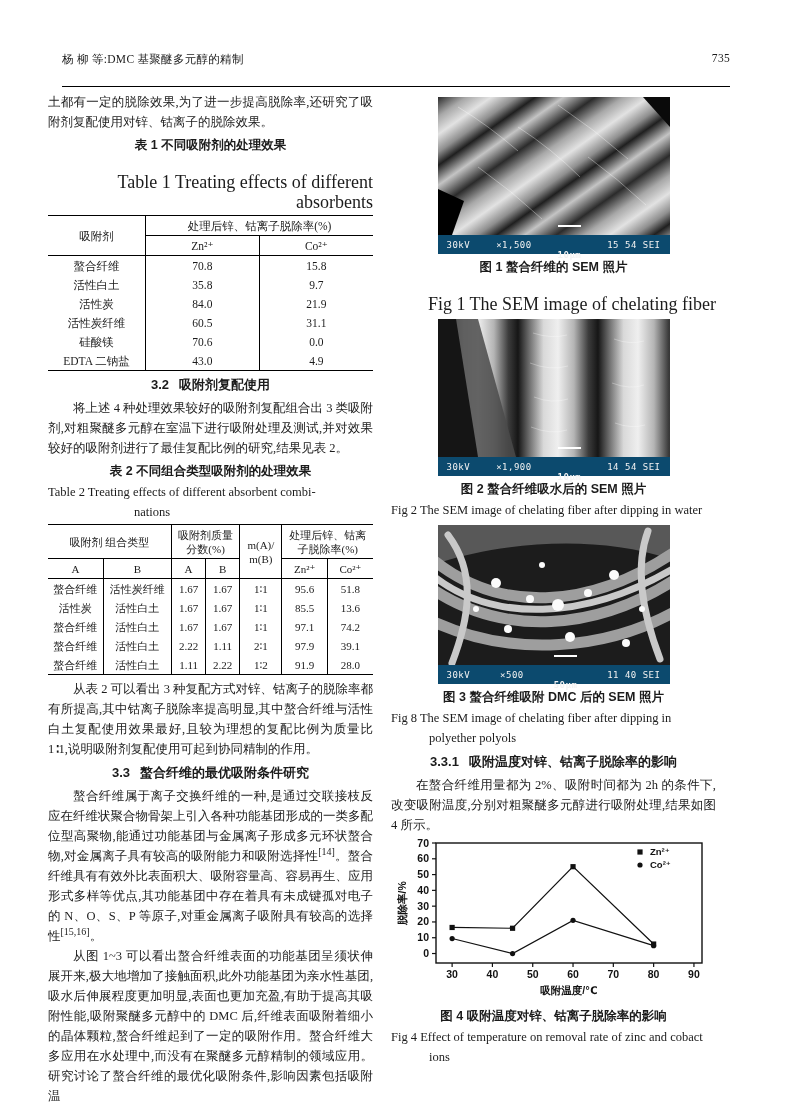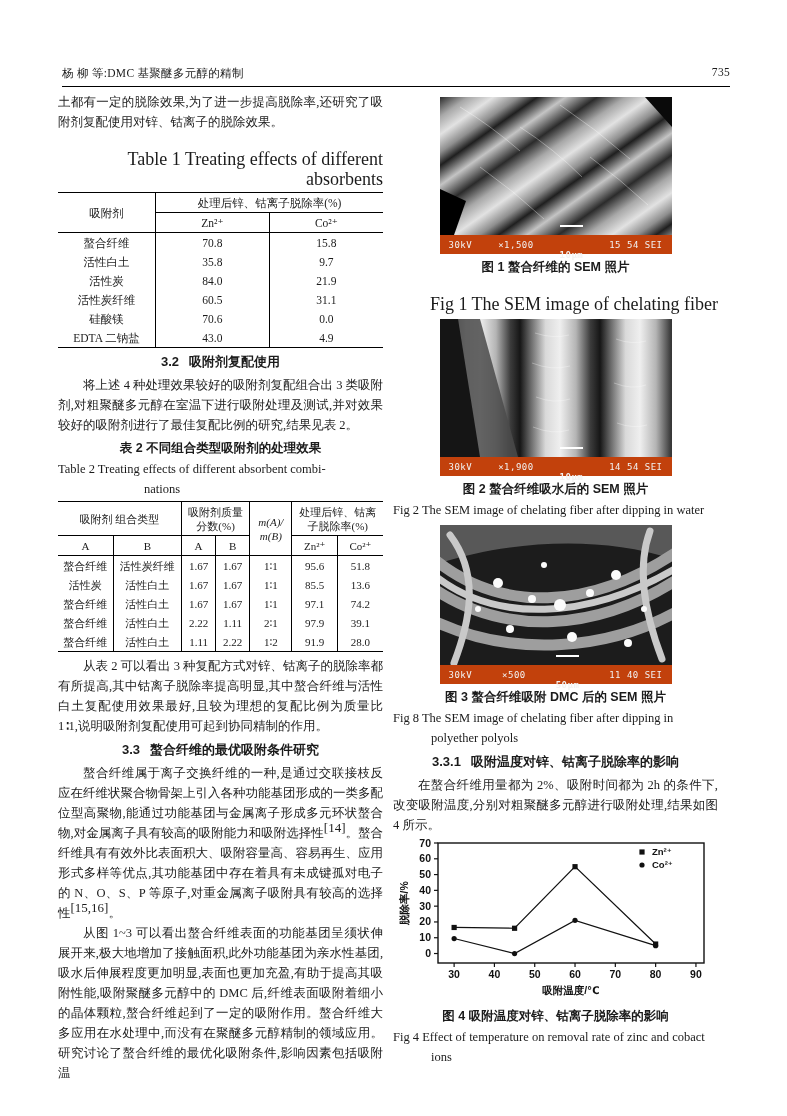--- a/index.html
+++ b/index.html
@@ -1,45 +1,45 @@
 <!DOCTYPE html>
 <html><head>
 <meta charset="utf-8">
 <style>
   html,body{margin:0;padding:0;background:#e8e8e8;}
   .page{position:relative;width:787px;height:1116px;background:#fff;margin:0 auto;
         font-family:"Liberation Serif","DejaVu Serif",serif;color:#1b1b1b;overflow:hidden;}
-  .runhead{position:absolute;top:66px;left:62px;right:57px;display:flex;
+  .runhead{position:absolute;top:52px;left:62px;right:57px;display:flex;
            justify-content:space-between;font-size:11.5px;letter-spacing:.3px;}
   .rule{position:absolute;top:86px;left:62px;right:57px;border-top:1.2px solid #000;}
-  .cols{position:absolute;top:92px;left:58px;right:57px;display:flex;gap:10px;}
+  .cols{position:absolute;top:92px;left:48px;right:57px;display:flex;gap:18px;}
   .col{width:325px;font-size:12.5px;line-height:20px;text-align:justify;}
   p{margin:0;}
   .ind{text-indent:2em;}
-  sup{font-size:13px;line-height:0;}
+  sup{font-size:10px;line-height:0;}
   .cap-cn{text-align:center;font-weight:bold;font-size:12.5px;margin:3px 0 1px;
           font-family:"Liberation Sans","DejaVu Sans",sans-serif;}
   .cap-en{text-align:right;font-size:18px;margin:17px 0 3px;}
   .cap-en2{font-size:12.5px;margin:0 0 3px;padding-left:38px;text-indent:-38px;text-align:left;}
   .t2en{font-size:12.5px;margin:0;text-align:left;}
   .t2en .l2{margin-left:86px;}
   .sec{font-weight:bold;font-size:13px;margin:4px 0 3px;text-align:center;
        font-family:"Liberation Sans","DejaVu Sans",sans-serif;}
   .sec .no{margin-right:10px;}
   table{border-collapse:collapse;width:100%;font-size:11.5px;line-height:14px;
         border-top:1.6px solid #000;border-bottom:1.6px solid #000;margin:2px 0 4px;}
   th,td{padding:2.5px 2px;text-align:center;font-weight:normal;}
   .vl{border-left:.8px solid #000;}
   .hb{border-bottom:.8px solid #000;}
   .t2{font-size:11px;}
-  .mit{font-style:italic;}
+  .mit{}
   
   .sem{width:232px;margin:5px auto 2px;}
   .sem svg{display:block;width:232px;}
-  .sembar{height:19px;background:#c2410c;color:#f2f2f2;display:flex;align-items:center;
+  .sembar{height:19px;background:#0c4a6e;color:#f2f2f2;display:flex;align-items:center;
           justify-content:space-between;padding:0 9px;
           font-family:"DejaVu Sans Mono","Liberation Mono",monospace;font-size:9px;letter-spacing:.5px;}
   .scale{border-top:2px solid #fff;padding-top:18px;font-weight:bold;}
   .chartwrap{width:320px;margin:2px auto 0;}
   .rcol-first{text-align:left;}
 </style>
 </head>
 <body>
 
 <div class="page">
@@ -48,20 +48,21 @@
     <span>杨 柳 等:DMC 基聚醚多元醇的精制</span>
     <span>735</span>
   </div>
   <div class="rule"></div>
 
   <div class="cols">
 
     <div class="col">
       <p>土都有一定的脱除效果,为了进一步提高脱除率,还研究了吸附剂复配使用对锌、钴离子的脱除效果。</p>
 
+      <div class="cap-cn">表 1  不同吸附剂的处理效果</div>
       <div class="cap-en">Table 1 Treating effects of different absorbents</div>
 
       <table>
         <tbody>
             <tr>
           <th rowspan="2" style="width:30%">吸附剂</th>
           <th colspan="2" class="vl hb">处理后锌、钴离子脱除率(%)</th>
         </tr>
         <tr>
           <th class="vl hb" style="width:35%">Zn²⁺</th>

